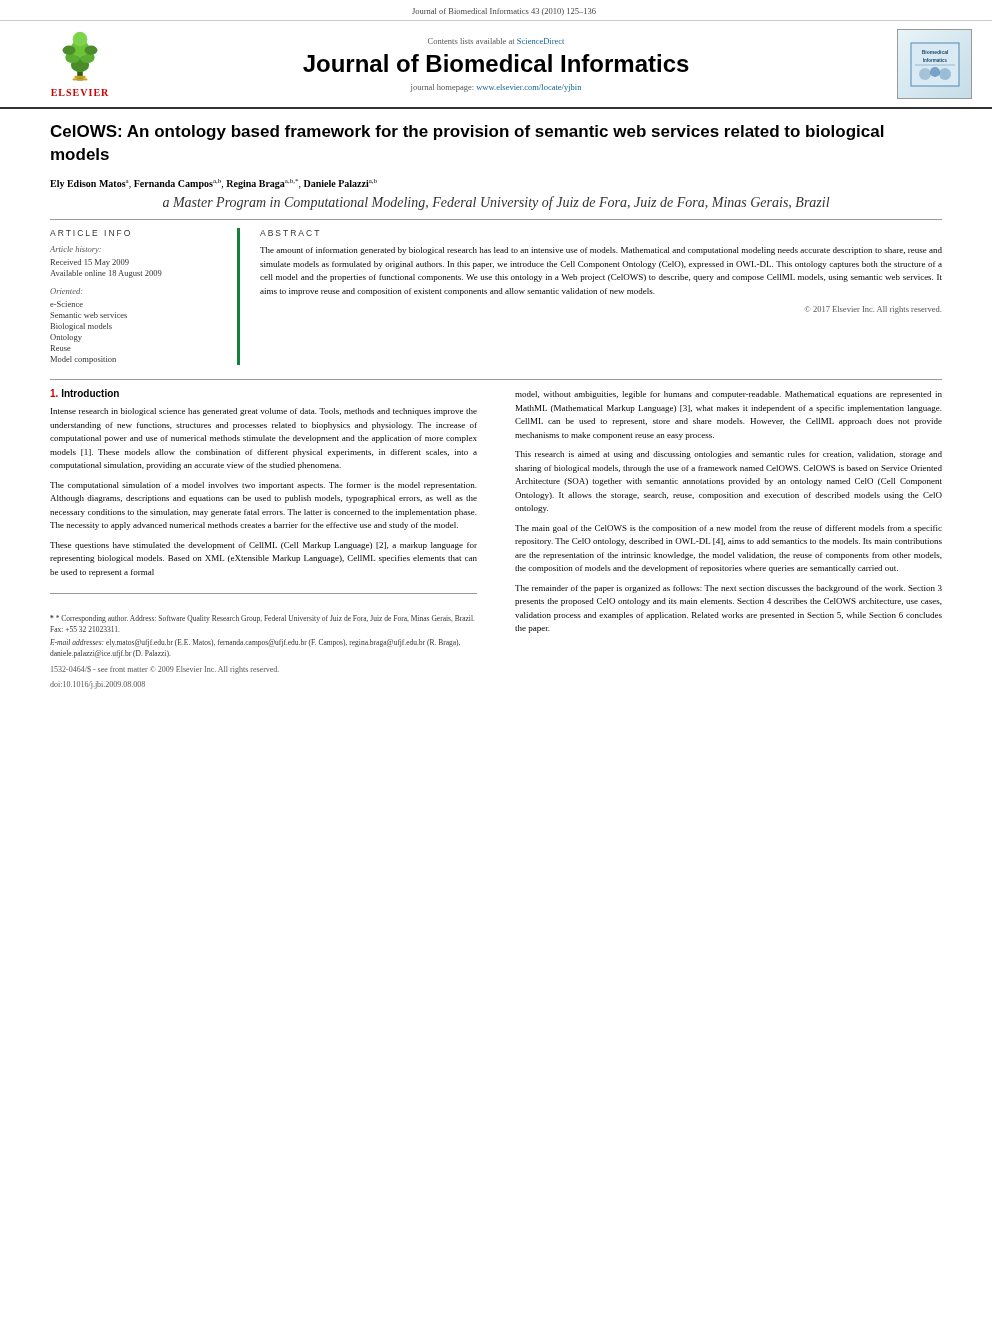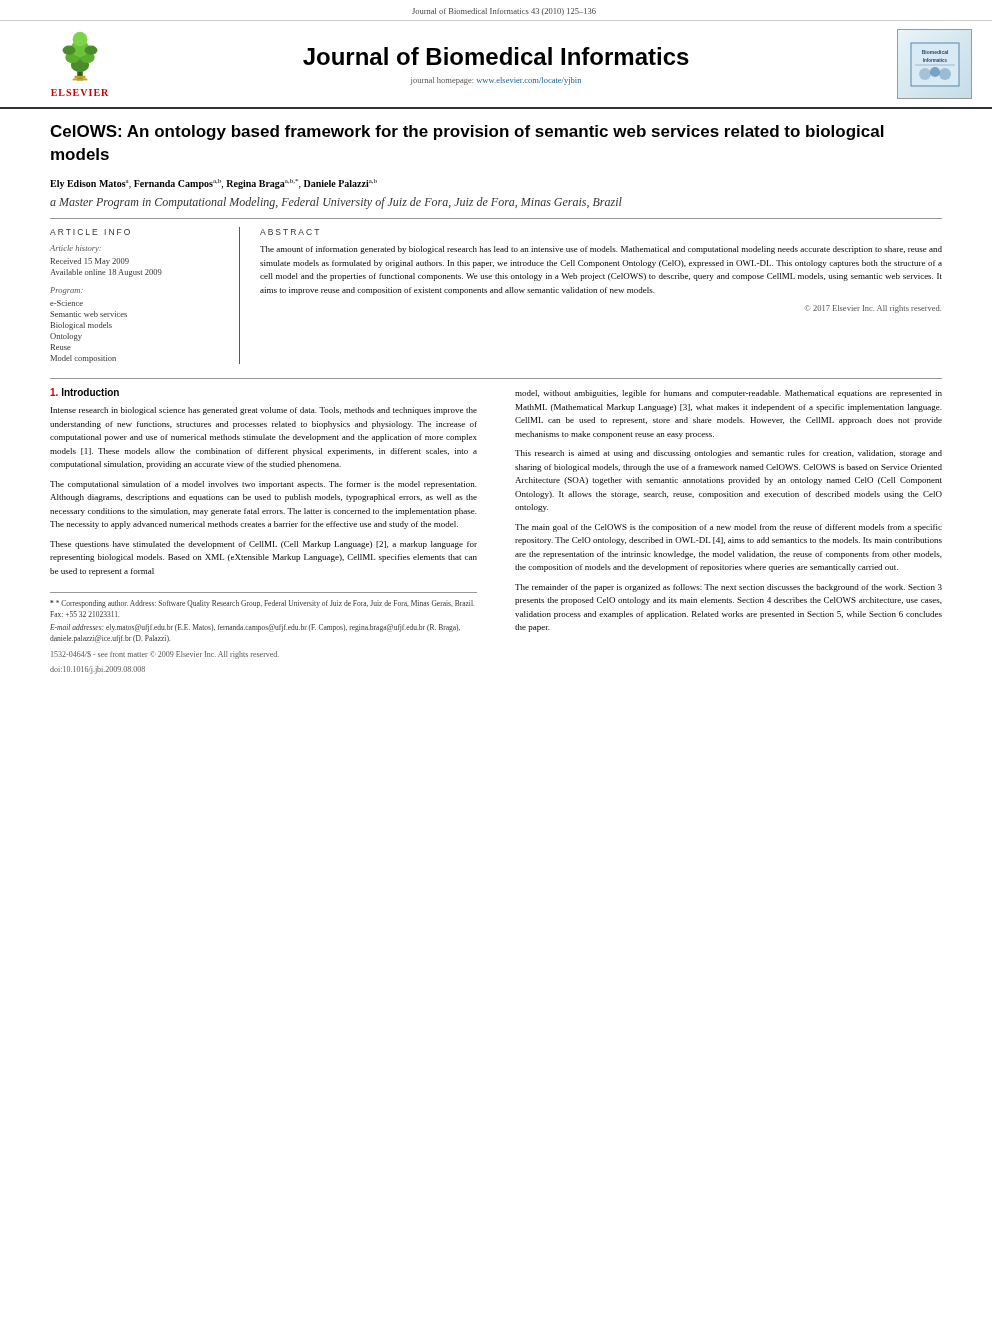--- a/index.html
+++ b/index.html
@@ -123,24 +123,25 @@
     }
     .author-name {
       font-weight: bold;
     }
     sup {
       font-size: 7px;
     }
 
     
     .affiliations {
-      font-size: 12px;
+      font-size: 14px;
       color: #333;
       margin-bottom: 4px;
       font-style: italic;
+      text-align: center;
     }
     .affiliation-line {
       margin-bottom: 2px;
     }
 
     
     .section-divider {
       border: none;
       border-top: 1px solid #999;
       margin: 8px 0;
@@ -148,21 +149,21 @@
 
     
     .info-abstract-row {
       display: flex;
       gap: 20px;
       margin-bottom: 14px;
     }
     .article-info-col {
       width: 190px;
       flex-shrink: 0;
-      border-right: 1px solid #15803d;
+      border-right: 3px solid #15803d;
       padding-right: 13px;
     }
     .abstract-col {
       flex: 1;
     }
 
     .col-header {
       font-size: 8.5px;
       letter-spacing: 2px;
       color: #333;
@@ -244,21 +245,21 @@
       font-size: 9px;
       line-height: 1.5;
       color: #000;
       text-align: justify;
       margin-bottom: 6px;
     }
 
     .footnote-section {
       border-top: 1px solid #999;
       margin-top: 14px;
-      padding-top: 6px;
+      padding-top: 20px;
       font-size: 7.5px;
       color: #333;
     }
     .footnote-item {
       margin-bottom: 3px;
       line-height: 1.4;
     }
     .footnote-star {
       font-weight: bold;
     }
@@ -299,20 +300,24 @@
         <ellipse cx="30" cy="10" rx="8" ry="8" fill="#7dd44a"></ellipse>
 
         <rect x="24" y="50" width="12" height="3" fill="#c8a020"></rect>
         <rect x="22" y="53" width="16" height="2" fill="#c8a020"></rect>
       </svg>
       <div class="elsevier-text">ELSEVIER</div>
     </div>
   </div>
 
   <div class="journal-header-center">
+    <div class="contents-available">
+      <span>Contents lists available at</span>
+      <a href="#" class="blue-link">ScienceDirect</a>
+    </div>
     <div class="journal-title-main">Journal of Biomedical Informatics</div>
     <div class="journal-homepage">
       <span>journal homepage:</span>
       <a href="#" class="blue-link">www.elsevier.com/locate/yjbin</a>
     </div>
   </div>
 
   <div class="journal-header-right">
     <div class="journal-logo-box">
       <svg width="50" height="45" viewBox="0 0 50 45">
@@ -351,21 +356,21 @@
     <div class="article-info-col">
       <div class="col-header">ARTICLE INFO</div>
 
       <div class="article-history">
         <div class="history-label">Article history:</div>
         <div class="history-item">Received 15 May 2009</div>
         <div class="history-item">Available online 18 August 2009</div>
       </div>
 
       <div class="keywords-section">
-        <div class="keywords-label">Program:</div>
+        <div class="keywords-label">Oriented:</div>
         <div class="keyword-item">e-Science</div>
         <div class="keyword-item">Semantic web services</div>
         <div class="keyword-item">Biological models</div>
         <div class="keyword-item">Ontology</div>
         <div class="keyword-item">Reuse</div>
         <div class="keyword-item">Model composition</div>
       </div>
     </div>
 
     <div class="abstract-col">

